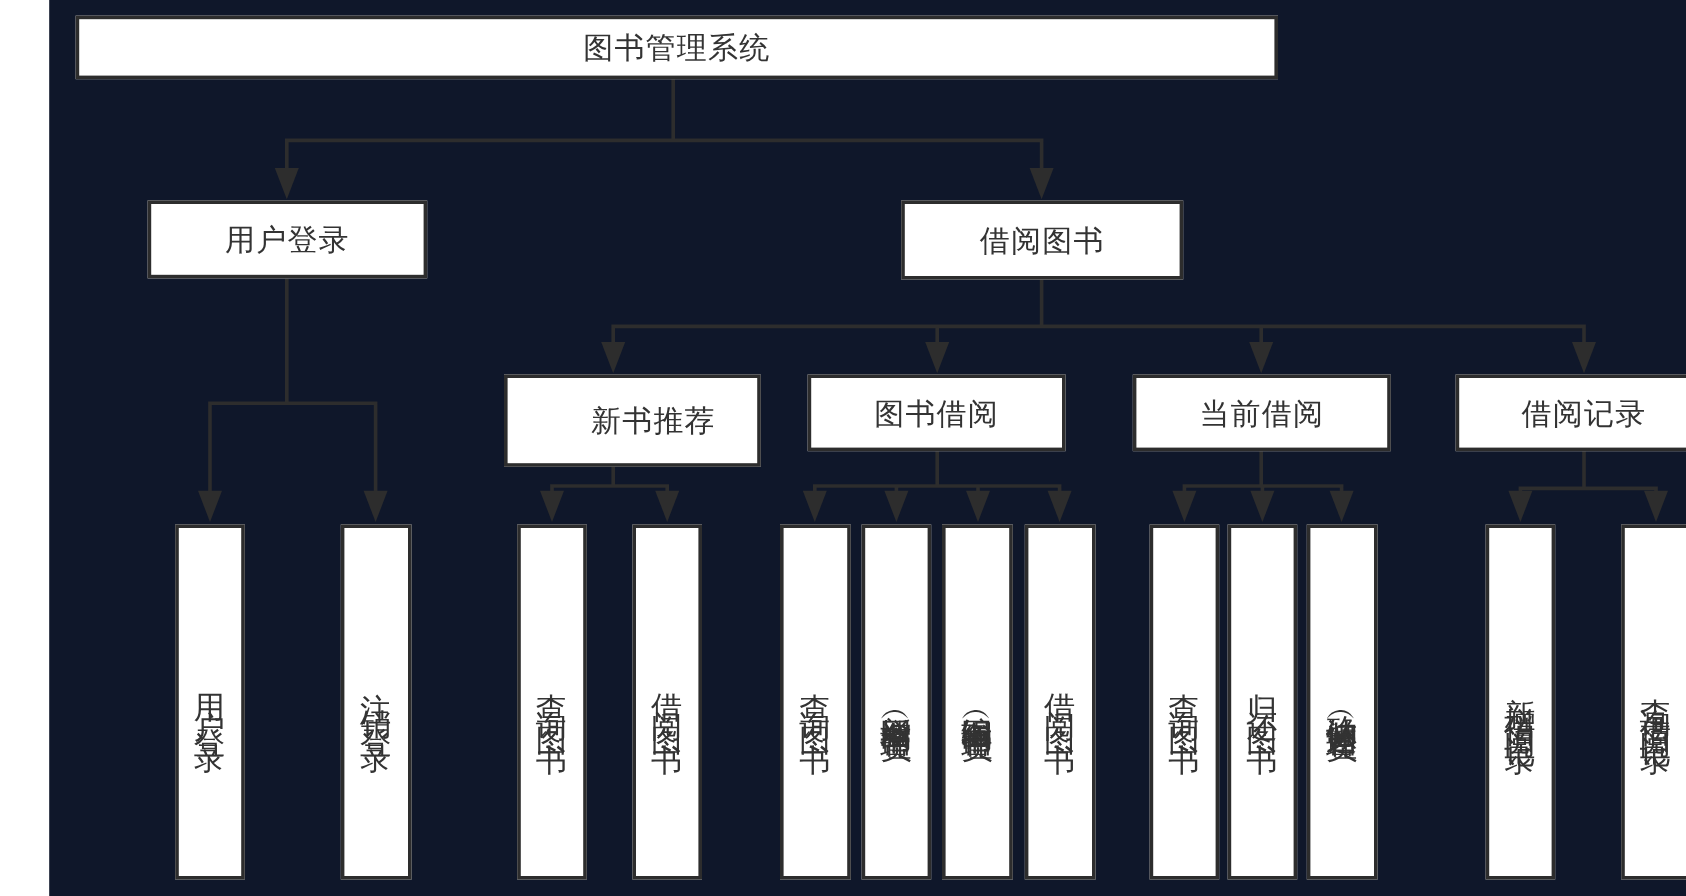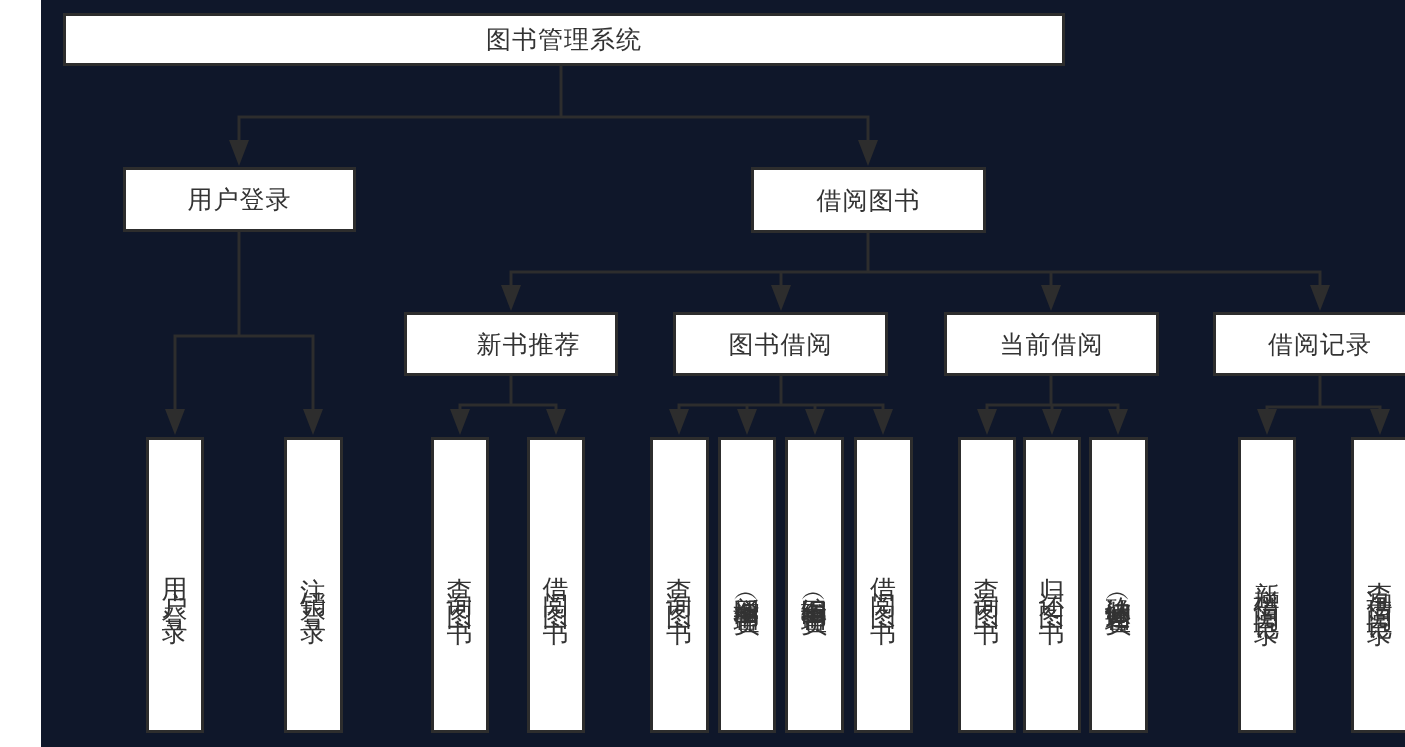--- a/index.html
+++ b/index.html
@@ -83,21 +83,21 @@
     <span>图书管理系统</span>
   </div>
 
   <div class="box hbox" style="left:82px;top:167px;width:233px;height:65px;">
     <span>用户登录</span>
   </div>
   <div class="box hbox" style="left:710px;top:167px;width:235px;height:66px;">
     <span>借阅图书</span>
   </div>
 
-  <div class="box hbox" style="left:363px;top:312px;width:214px;height:64px;padding-left:35px;">
+  <div class="box hbox" style="left:379px;top:312px;width:214px;height:77px;padding-left:35px;">
     <span>新书推荐</span>
   </div>
   <div class="box hbox" style="left:903px;top:312px;width:215px;height:64px;">
     <span>当前借阅</span>
   </div>
   <div class="box hbox" style="left:632px;top:312px;width:215px;height:64px;">
     <span>图书借阅</span>
   </div>
   <div class="box hbox" style="left:1172px;top:312px;width:214px;height:64px;">
     <span>借阅记录</span>

